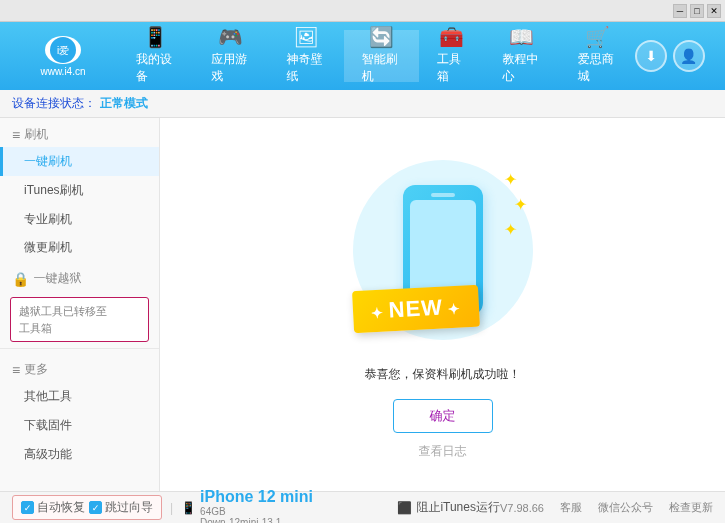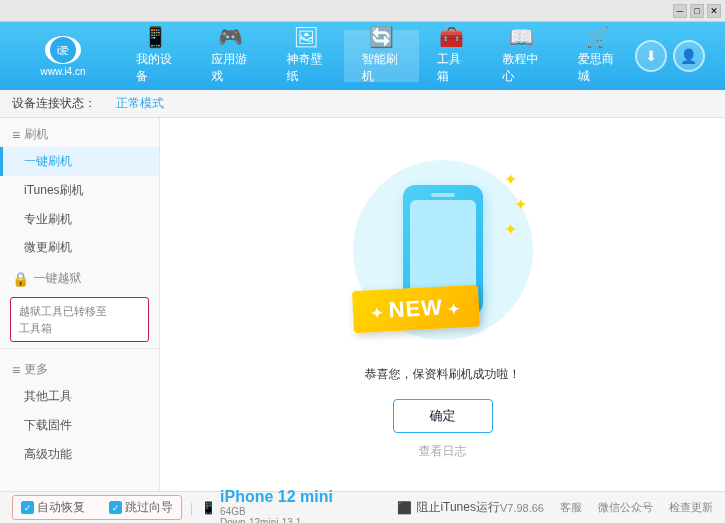--- a/index.html
+++ b/index.html
@@ -113,22 +113,22 @@
     .status-bar {
       height: 28px;
       background: #f5f5f5;
       border-bottom: 1px solid #e0e0e0;
       display: flex;
       align-items: center;
       padding: 0 12px;
       font-size: 12px;
       color: #555;
     }
-    .status-bar .status-label { color: #404040; margin-right: 20px; }
-    .status-bar .status-value { color: #2aabee; font-weight: normal; }
+    .status-bar .status-label { color: #1d4ed8; margin-right: 4px; }
+    .status-bar .status-value { color: #2aabee; font-weight: bold; }
 
     
     .main-layout {
       display: flex;
       height: calc(523px - 22px - 68px - 28px - 32px);
     }
 
     
     .sidebar {
       width: 160px;
@@ -272,21 +272,21 @@
     .success-title {
       font-size: 12px;
       color: #333;
       margin-bottom: 16px;
     }
     .confirm-btn {
       width: 100px;
       height: 34px;
       background: #fff;
       border: 1px solid #2aabee;
-      color: #0f172a;
+      color: #a21caf;
       border-radius: 4px;
       cursor: pointer;
       font-size: 13px;
       margin-bottom: 10px;
     }
     .log-link {
       color: #aaa;
       font-size: 12px;
       cursor: pointer;
       text-decoration: none;
@@ -306,21 +306,21 @@
     .bottom-device-info {
       display: flex;
       flex-direction: column;
       margin-left: 4px;
     }
     .device-name { color: #2aabee; font-weight: bold; font-size: 16px; }
     .device-detail { color: #888; font-size: 10px; }
     .checkbox-area {
       display: flex;
       align-items: center;
-      gap: 24px;
+      gap: 4px;
       border: 1px solid #e8a0a0;
       padding: 3px 8px;
       border-radius: 3px;
       background: #fff8f8;
     }
     .checkbox-item {
       display: flex;
       align-items: center;
       gap: 3px;
       cursor: pointer;

